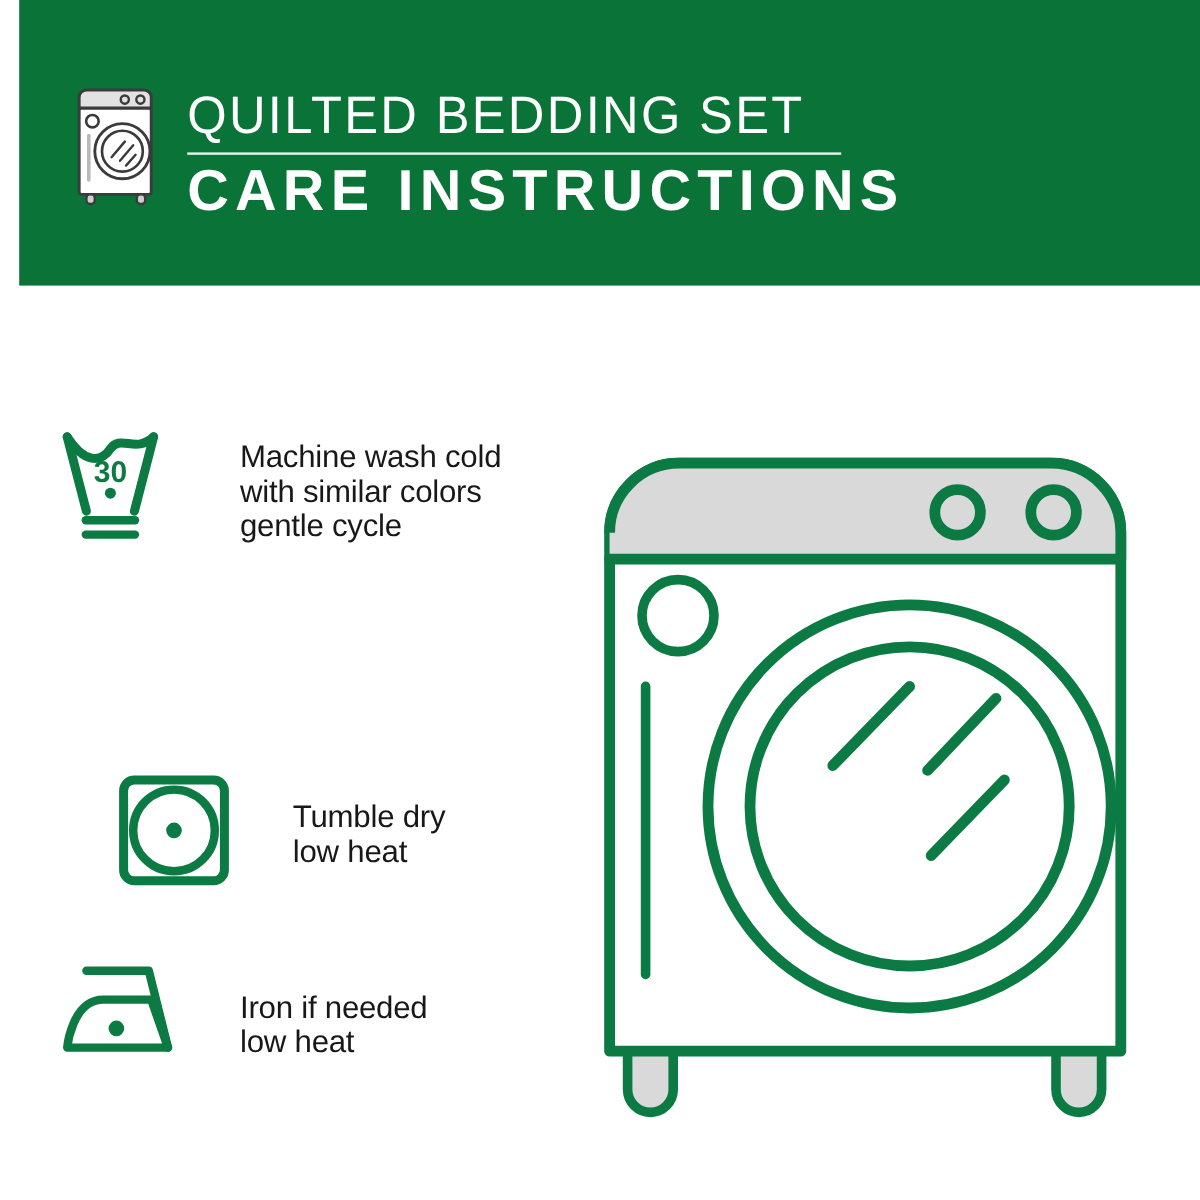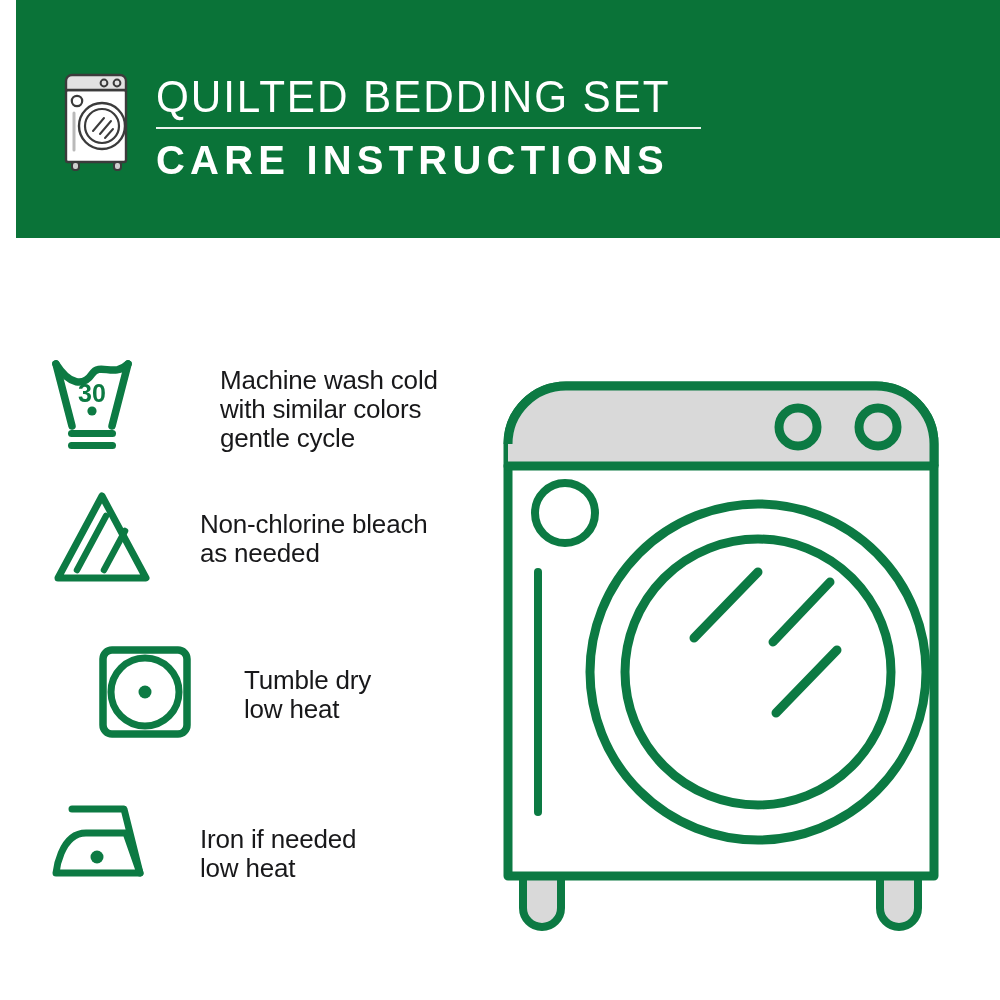--- a/index.html
+++ b/index.html
@@ -56,21 +56,21 @@
   #title-divider {
     margin-top: 5px;
     width: 545px;
     height: 2px;
     background: #ffffff;
     opacity: 0.92;
   }
   #title-sub {
     margin-top: 8px;
     font-family: "Liberation Sans", sans-serif;
-    font-size: 40px;
+    font-size: 48px;
     font-weight: 700;
     letter-spacing: 5.2px;
     color: #ffffff;
     line-height: 46px;
     white-space: nowrap;
   }
 
   
   #care-list {
     position: absolute;
@@ -108,21 +108,21 @@
   #row-wash   { top: 110px; height: 120px; }
   #row-bleach { top: 248px; height: 110px; }
   #row-dry    { top: 400px; height: 120px; margin-left: 44px; }
   #row-iron   { top: 545px; height: 120px; }
 
   #icon-wash   { top: 0px;  }
   #icon-bleach { top: 0px;  }
   #icon-dry    { top: 0px;  }
   #icon-iron   { top: 8px;  }
 
-  #text-wash   { top: 18px; margin-left: 20px; }
+  #text-wash   { top: 18px; }
   #text-bleach { top: 24px; }
   #text-dry    { top: 28px; }
   #text-iron   { top: 42px; }
 
   
   #machine {
     position: absolute;
     left: 480px;
     top: 320px;
     width: 520px;
@@ -185,36 +185,20 @@
 
           <text x="42" y="54" text-anchor="middle" font-family="Liberation Sans, sans-serif" font-size="25" font-weight="700" fill="#0c7a43">30</text>
           <circle cx="42" cy="63" r="4.6" fill="#0c7a43"></circle>
         </svg>
       </div>
       <div class="care-text" id="text-wash">Machine wash cold
 with similar colors
 gentle cycle</div>
     </div>
 
-    <div class="care-row" id="row-bleach">
-      <div class="care-icon" id="icon-bleach">
-        <svg viewBox="0 0 110 110" width="110" height="110" xmlns="http://www.w3.org/2000/svg">
-          <g fill="none" stroke="#0c7a43" stroke-width="7" stroke-linejoin="round" stroke-linecap="round">
-            <path d="M52 10 L 96 92 L 8 92 Z"></path>
-          </g>
-
-          <g fill="none" stroke="#0c7a43" stroke-width="6.5" stroke-linecap="round">
-            <line x1="27" y1="84" x2="56" y2="30"></line>
-            <line x1="54" y1="84" x2="75" y2="45"></line>
-          </g>
-        </svg>
-      </div>
-      <div class="care-text" id="text-bleach">Non-chlorine bleach
-as needed</div>
-    </div>
 
     <div class="care-row" id="row-dry">
       <div class="care-icon" id="icon-dry">
         <svg viewBox="0 0 110 110" width="110" height="110" xmlns="http://www.w3.org/2000/svg">
           <rect x="9" y="12" width="84" height="84" rx="9" fill="none" stroke="#0c7a43" stroke-width="7.5"></rect>
           <circle cx="51" cy="54" r="34" fill="none" stroke="#0c7a43" stroke-width="7"></circle>
           <circle cx="51" cy="54" r="6.5" fill="#0c7a43"></circle>
         </svg>
       </div>
       <div class="care-text" id="text-dry">Tumble dry

